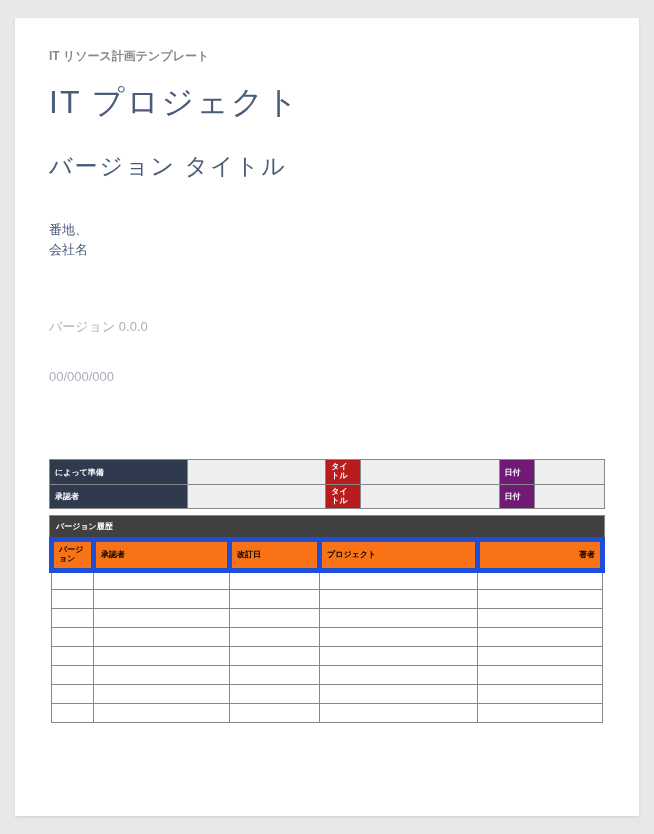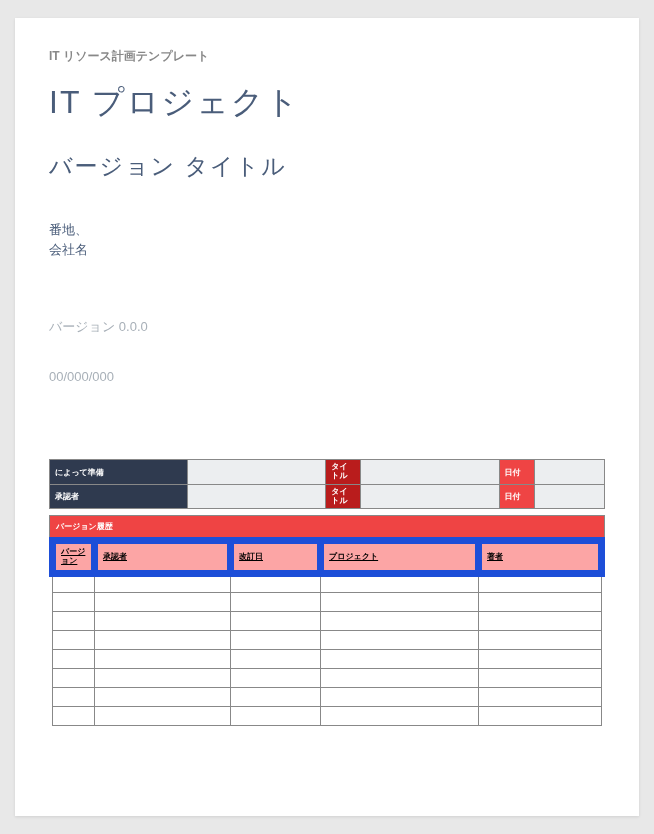--- a/index.html
+++ b/index.html
@@ -74,61 +74,60 @@
       color: #fff;
       font-weight: 600;
       width: 30px;
       line-height: 1.1;
     }
     .approval-table .value-cell {
       background: #eceef0;
       width: 118px;
     }
     .approval-table .narrow-value-label {
-      background: #ef4444;
+      background: #701a75;
       color: #fff;
       font-weight: 600;
       width: 30px;
     }
     .approval-table .narrow-value {
       background: #eceef0;
       width: 60px;
     }
     .history-header {
-      background: #ef4444;
+      background: #404040;
       color: #fff;
       font-size: 8px;
       font-weight: 600;
       padding: 5px 6px;
       border: 1px solid #888;
       border-bottom: none;
     }
     .history-table {
       width: 100%;
       border-collapse: collapse;
     }
     .history-table th {
-      background: #fca5a5;
+      background: #f97316;
       font-size: 8px;
       font-weight: 600;
       text-align: left;
       padding: 4px 5px;
-      border: 7px solid #1d4ed8;
+      border: 5px solid #1d4ed8;
       line-height: 1.1;
-      text-decoration: underline;
     }
     .history-table td {
       border: 1px solid #888;
       height: 19px;
     }
     .history-table .col-version { width: 42px; }
     .history-table .col-approver { width: 136px; }
     .history-table .col-revdate { width: 90px; margin-left: 12px; }
     .history-table .col-change { width: 158px; }
-    .history-table .col-author { width: auto; }
+    .history-table .col-author { width: auto; text-align: right; }
   </style>
 </head>
 <body>
 
 <div class="page">
   <div class="template-label">IT リソース計画テンプレート</div>
   <div class="main-title">IT プロジェクト</div>
   <div class="project-title">バージョン タイトル</div>
   <div class="company-info">
     <div>番地、</div>

